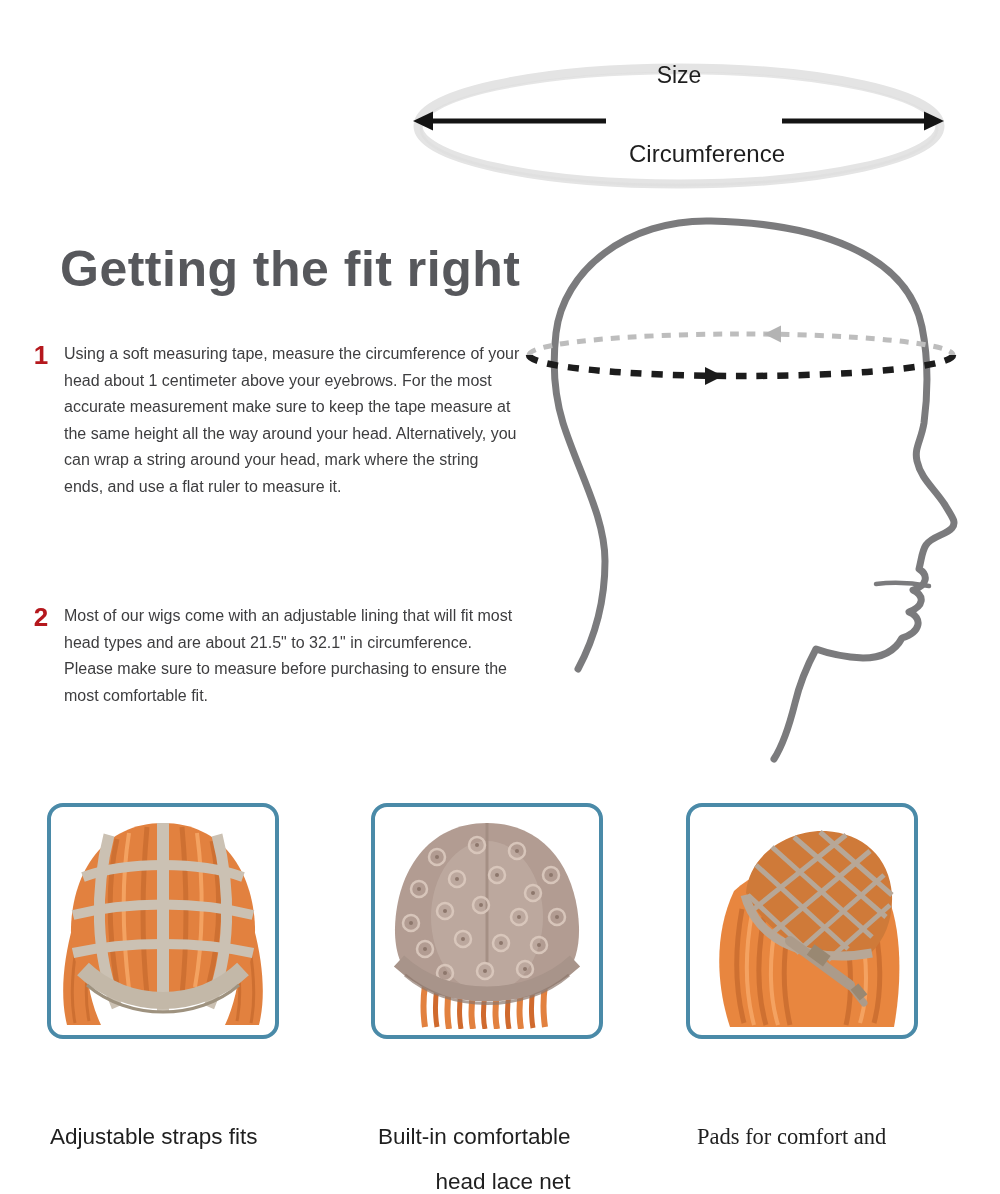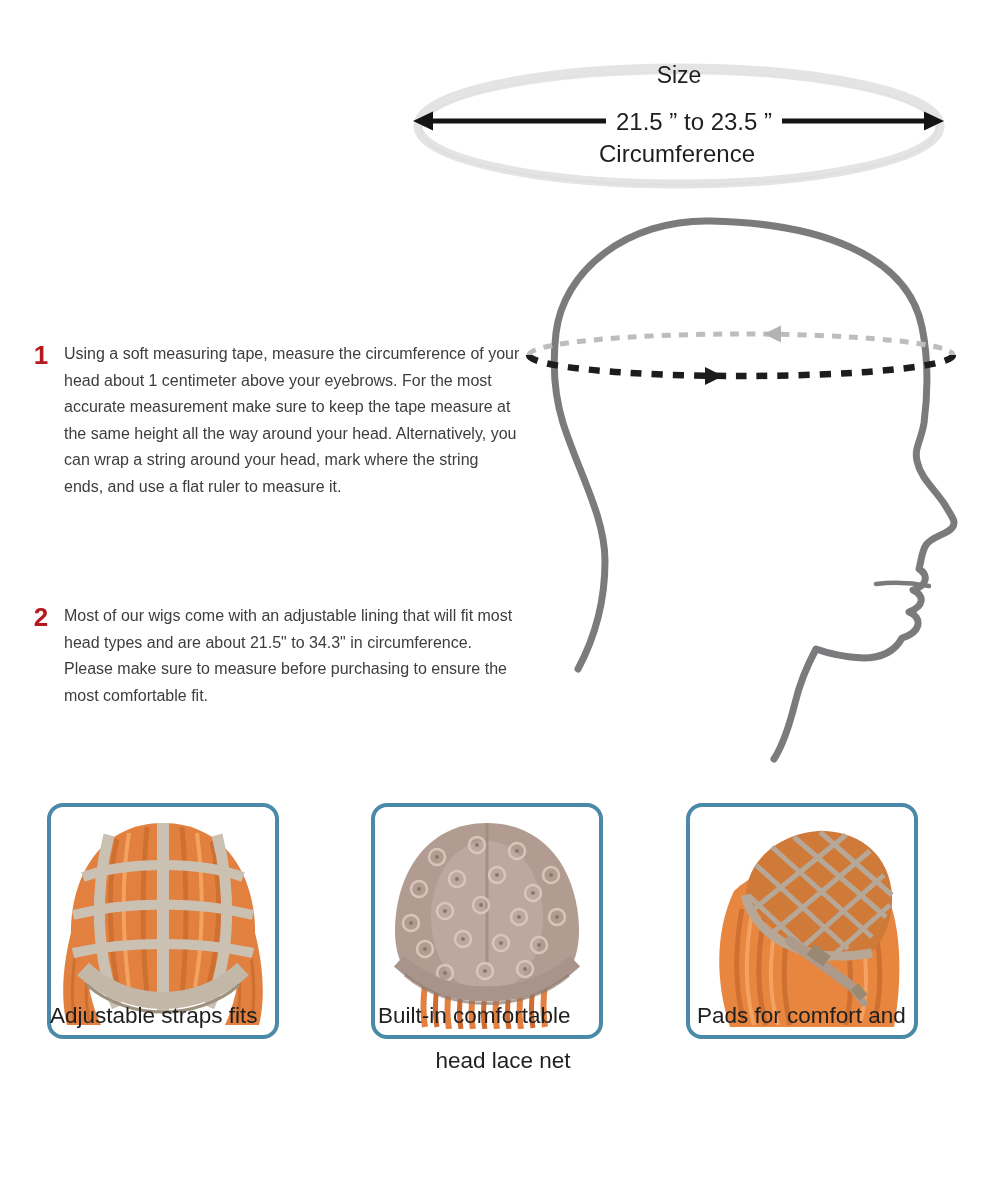--- a/index.html
+++ b/index.html
@@ -13,21 +13,21 @@
   *{margin:0;padding:0;box-sizing:border-box;}
   html,body{background:#ffffff;}
   body{font-family:"Liberation Sans","DejaVu Sans",sans-serif;color:var(--body-gray);}
   #canvas{position:relative;width:1000px;height:1194px;background:#fff;overflow:hidden;border-radius:27px;}
 
   
   .tape-svg{position:absolute;left:410px;top:58px;}
   .tape-label{position:absolute;text-align:center;color:#1e1e1e;}
   .tape-size{left:529px;top:62px;width:300px;font-size:23px;}
   .tape-range{left:544px;top:108px;width:300px;font-size:24px;}
-  .tape-circ{left:527px;top:140px;width:300px;font-size:24px;}
+  .tape-circ{left:557px;top:140px;width:300px;font-size:24px;}
 
   
   .heading{position:absolute;left:60px;top:240px;font-size:50px;letter-spacing:.5px;color:var(--heading-gray);}
 
   
   .step{position:absolute;left:30px;width:492px;display:flex;gap:12px;}
   .step-1{top:341px;}
   .step-2{top:603px;}
   .step-num{flex:0 0 22px;font-size:26px;font-weight:bold;color:var(--accent-red);line-height:28px;text-align:center;}
   .step-text{font-size:16px;line-height:26.5px;color:var(--body-gray);}
@@ -35,54 +35,54 @@
   
   .head-svg{position:absolute;left:515px;top:205px;}
 
   
   .card{position:absolute;top:803px;width:232px;height:236px;background:#fff;border:4px solid var(--border-blue);border-radius:16px;padding:6px;}
   .card-1{left:47px;}
   .card-2{left:371px;}
   .card-3{left:686px;}
   .card svg{display:block;}
 
-  .caption{position:absolute;top:1001px;font-size:22.5px;color:#1f1f1f;}
+  .caption{position:absolute;top:1122px;font-size:22.5px;color:#1f1f1f;}
   .caption div{height:45px;line-height:30px;}
   .caption-1{left:50px;}
   .caption-2{left:378px;text-align:right;}
-  .caption-3{left:697px;}
+  .caption-3{left:697px;font-family:Liberation Serif, serif;}
 </style>
 </head>
 <body>
 
 <div id="canvas">
 
   <svg class="tape-svg" width="540" height="132" viewBox="0 0 540 132">
     <ellipse cx="269" cy="68" rx="261" ry="58" fill="none" stroke="#e4e4e4" stroke-width="9"></ellipse>
     <ellipse cx="269" cy="71" rx="258" ry="56" fill="none" stroke="#dedede" stroke-width="2.5" opacity=".8"></ellipse>
     <g stroke="#141414" stroke-width="5">
       <line x1="18" y1="63" x2="196" y2="63"></line>
       <line x1="372" y1="63" x2="518" y2="63"></line>
     </g>
     <polygon points="3,63 23,53.5 23,72.5" fill="#141414"></polygon>
     <polygon points="534,63 514,53.5 514,72.5" fill="#141414"></polygon>
   </svg>
   <div class="tape-label tape-size">Size</div>
-  <div class="tape-label tape-range">21.5 ” to 23.5 ”</div>
   <div class="tape-label tape-circ">Circumference</div>
 
+  <h1 class="heading">Getting the fit right</h1>
 
   <div class="step step-1">
     <div class="step-num">1</div>
     <div class="step-text">Using a soft measuring tape, measure the circumference of your head about 1 centimeter above your eyebrows. For the most accurate measurement make sure to keep the tape measure at the same height all the way around your head. Alternatively, you can wrap a string around your head, mark where the string ends, and use a flat ruler to measure it.</div>
   </div>
 
   <div class="step step-2">
     <div class="step-num">2</div>
-    <div class="step-text">Most of our wigs come with an adjustable lining that will fit most head types and are about 21.5" to 34.3" in circumference. Please make sure to measure before purchasing to ensure the most comfortable fit.</div>
+    <div class="step-text">Most of our wigs come with an adjustable lining that will fit most head types and are about 21.5" to 32.1" in circumference. Please make sure to measure before purchasing to ensure the most comfortable fit.</div>
   </div>
 
   <svg class="head-svg" width="480" height="600" viewBox="0 0 480 600">
 
     <path d="M 63 464
              C 78 436 90 402 90 356
              C 90 312 64 268 48 218
              C 40 192 37 162 41 128
              C 48 66 112 14 196 16
              C 300 18 392 48 407 122

